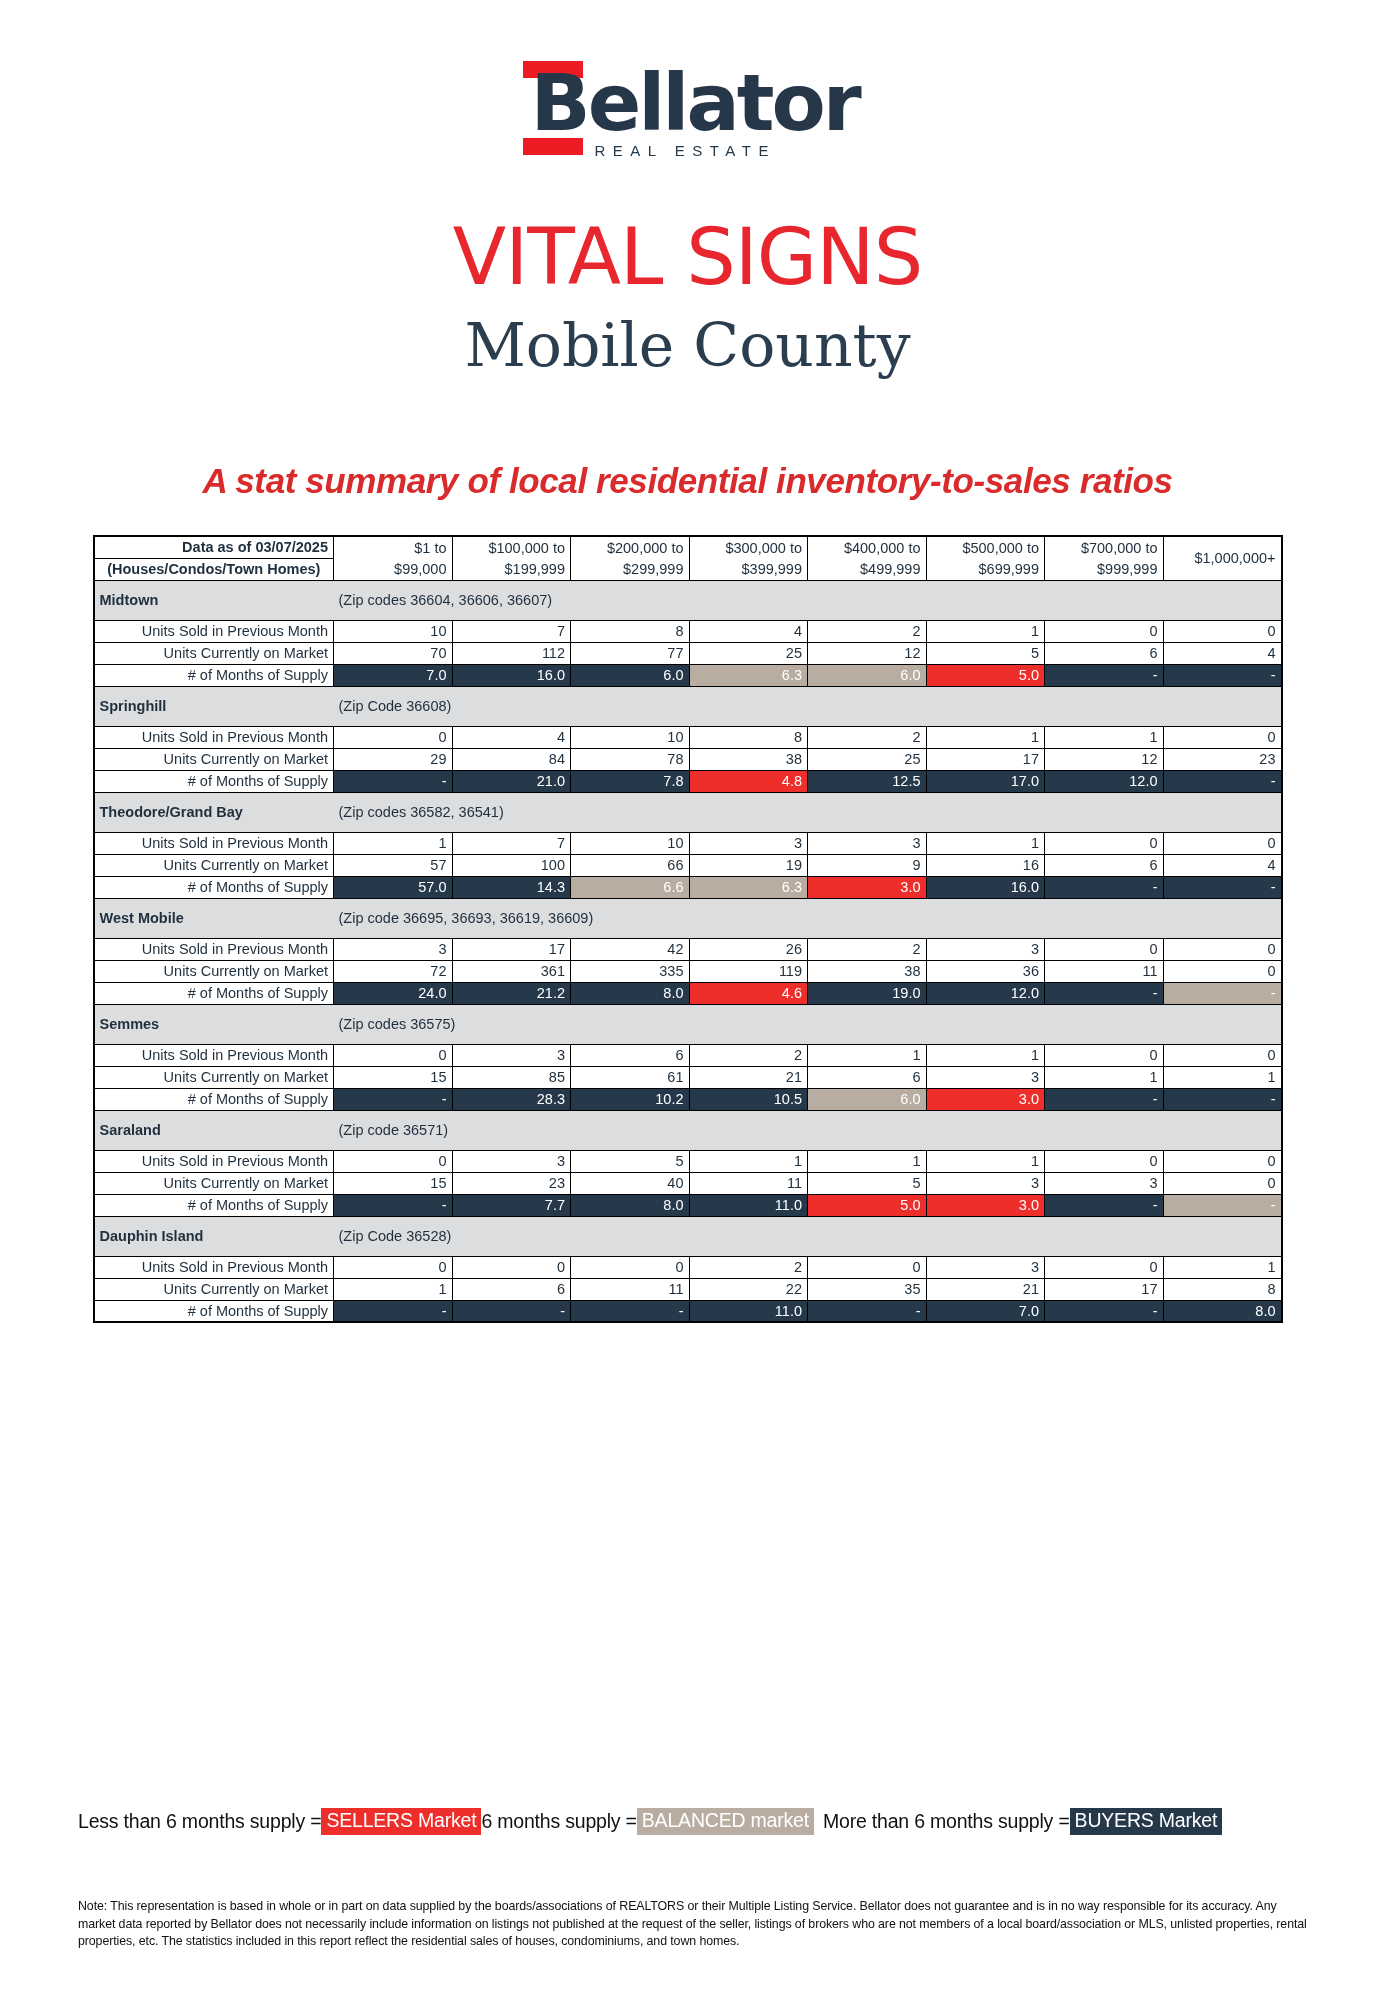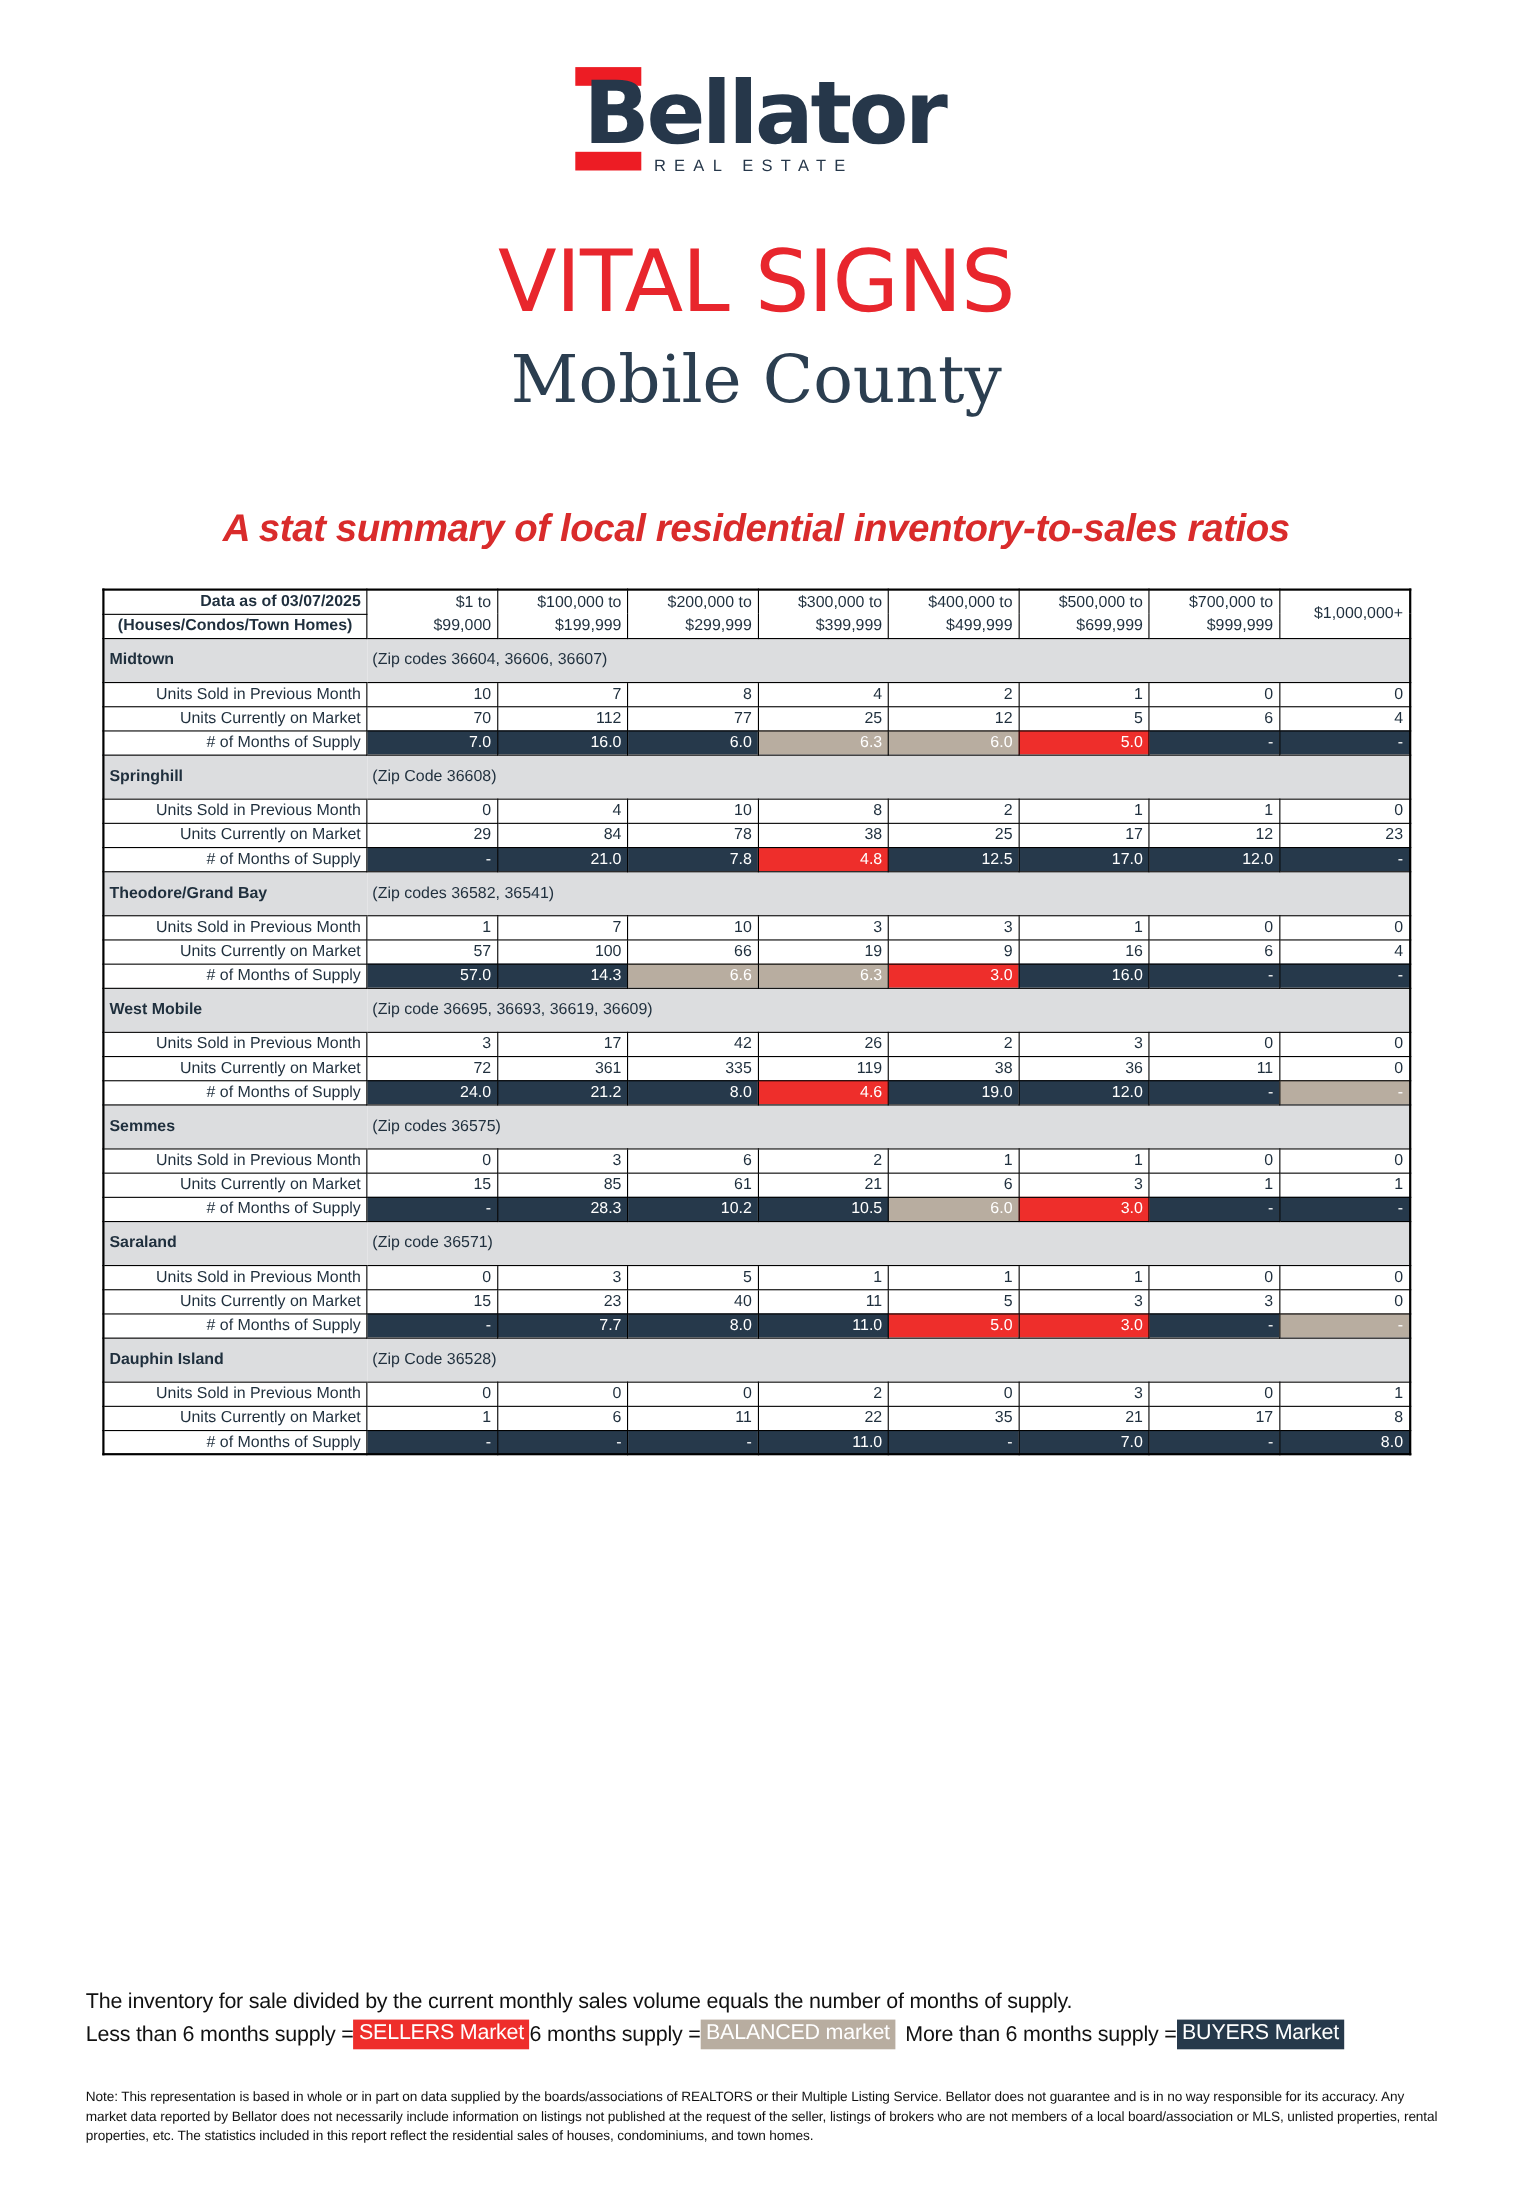--- a/index.html
+++ b/index.html
@@ -539,21 +539,20 @@
           <td class="sup buyers">-</td>
           <td class="sup buyers">7.0</td>
           <td class="sup buyers">-</td>
           <td class="sup buyers">8.0</td>
         </tr>
       </tbody>
   </table>
 </div>
 
 <div class="footer">
-  <div class="foot-line1">The inventory for sale divided by the current monthly sales volume equals the number of months of supply.</div>
   <div class="foot-line2">
     <span>Less than 6 months supply =</span>
     <span class="chip sellers">SELLERS Market</span>
     <span>6 months supply =</span>
     <span class="chip balanced">BALANCED market</span>
     <span class="gap"></span>
     <span>More than 6 months supply =</span>
     <span class="chip buyers">BUYERS Market</span>
   </div>
 </div>

